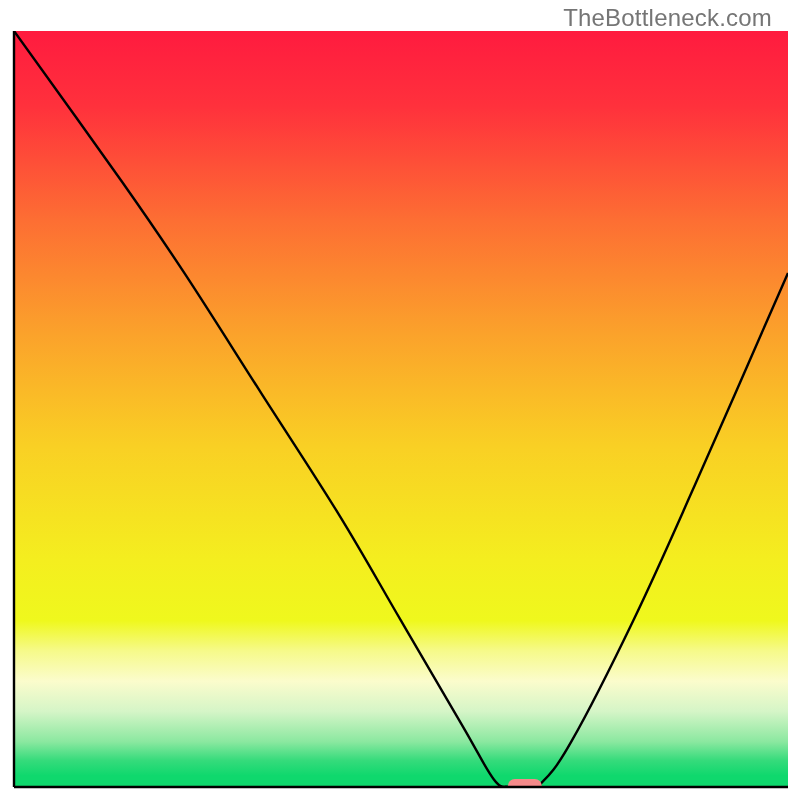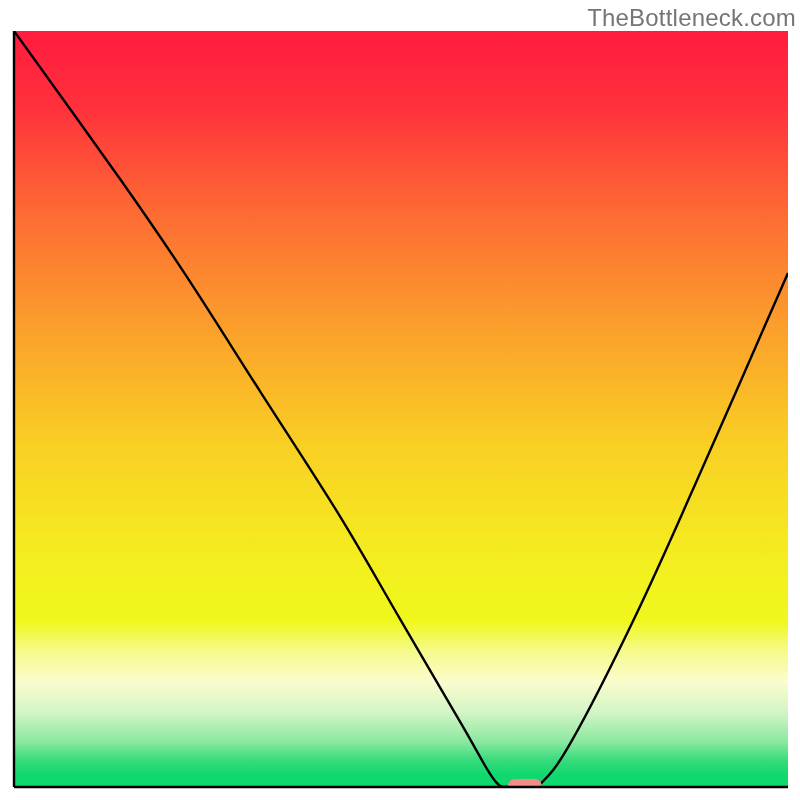--- a/index.html
+++ b/index.html
@@ -11,21 +11,21 @@
     font-family: Arial, Helvetica, sans-serif;
   }
   .chart-container {
     position: relative;
     width: 800px;
     height: 800px;
   }
   .watermark {
     position: absolute;
     top: 4px;
-    right: 4px;
+    right: 28px;
     color: #757575;
     font-size: 24px;
     font-weight: 500;
     letter-spacing: 0.2px;
     z-index: 10;
   }
   svg.plot {
     position: absolute;
     top: 0;
     left: 0;

